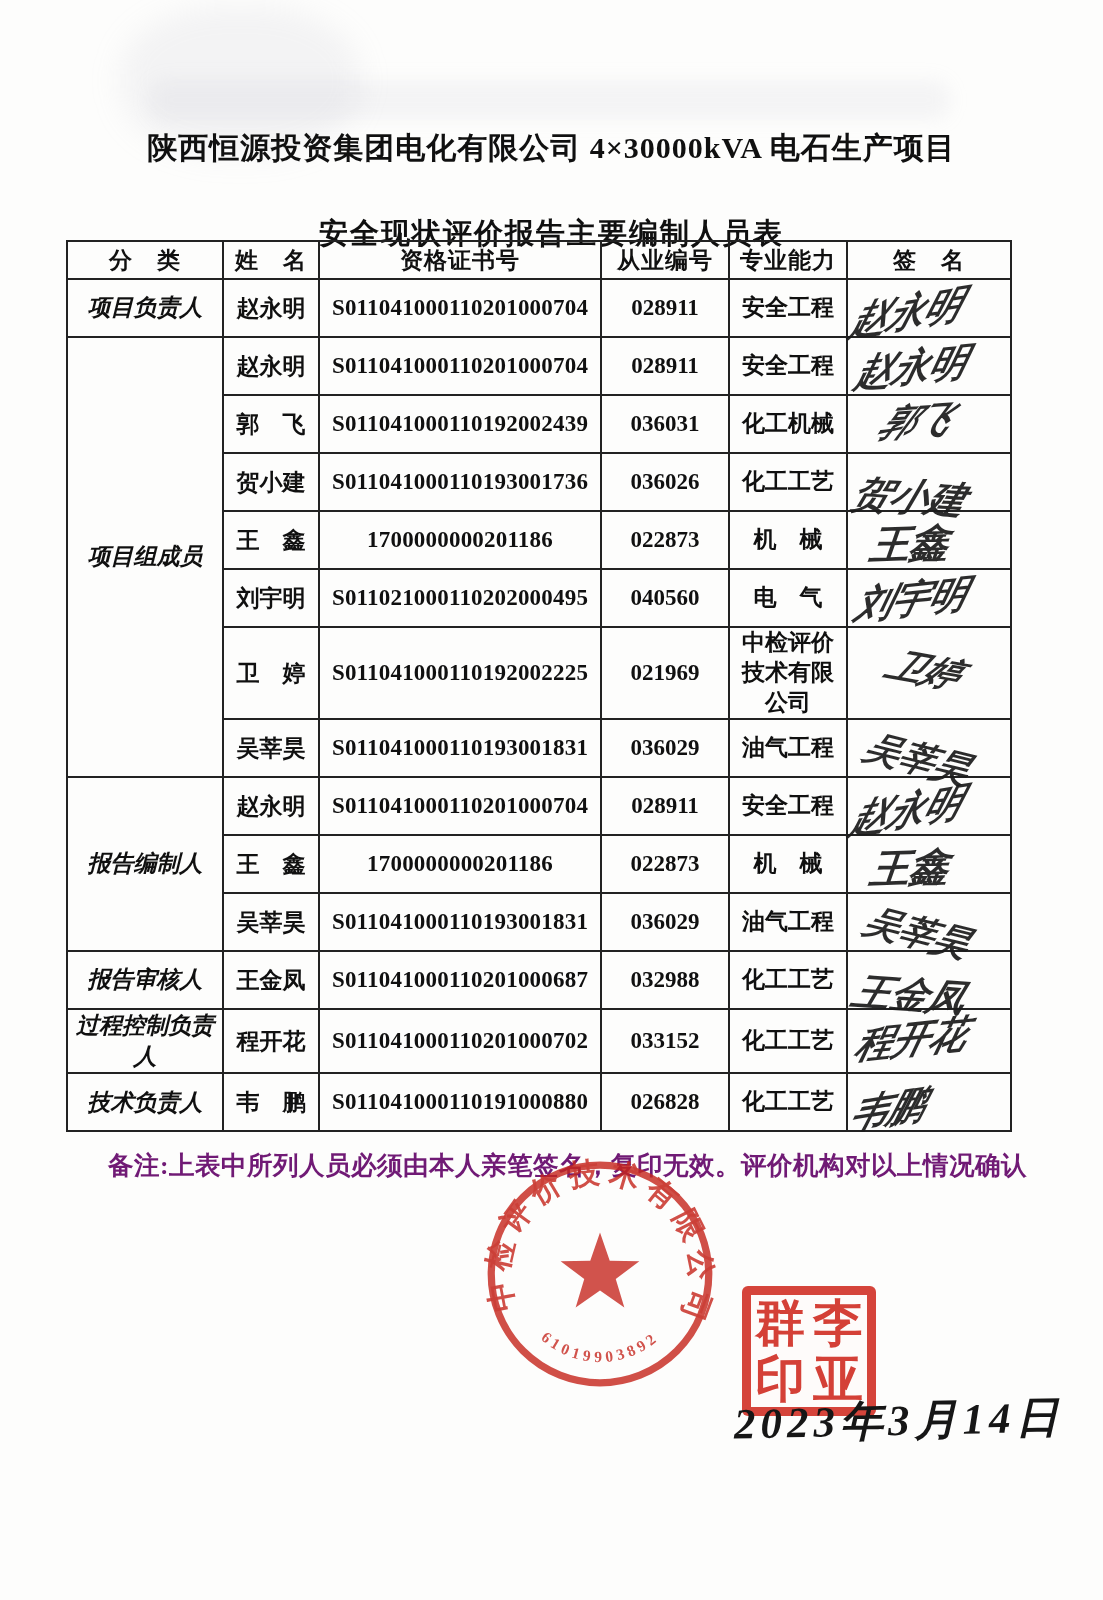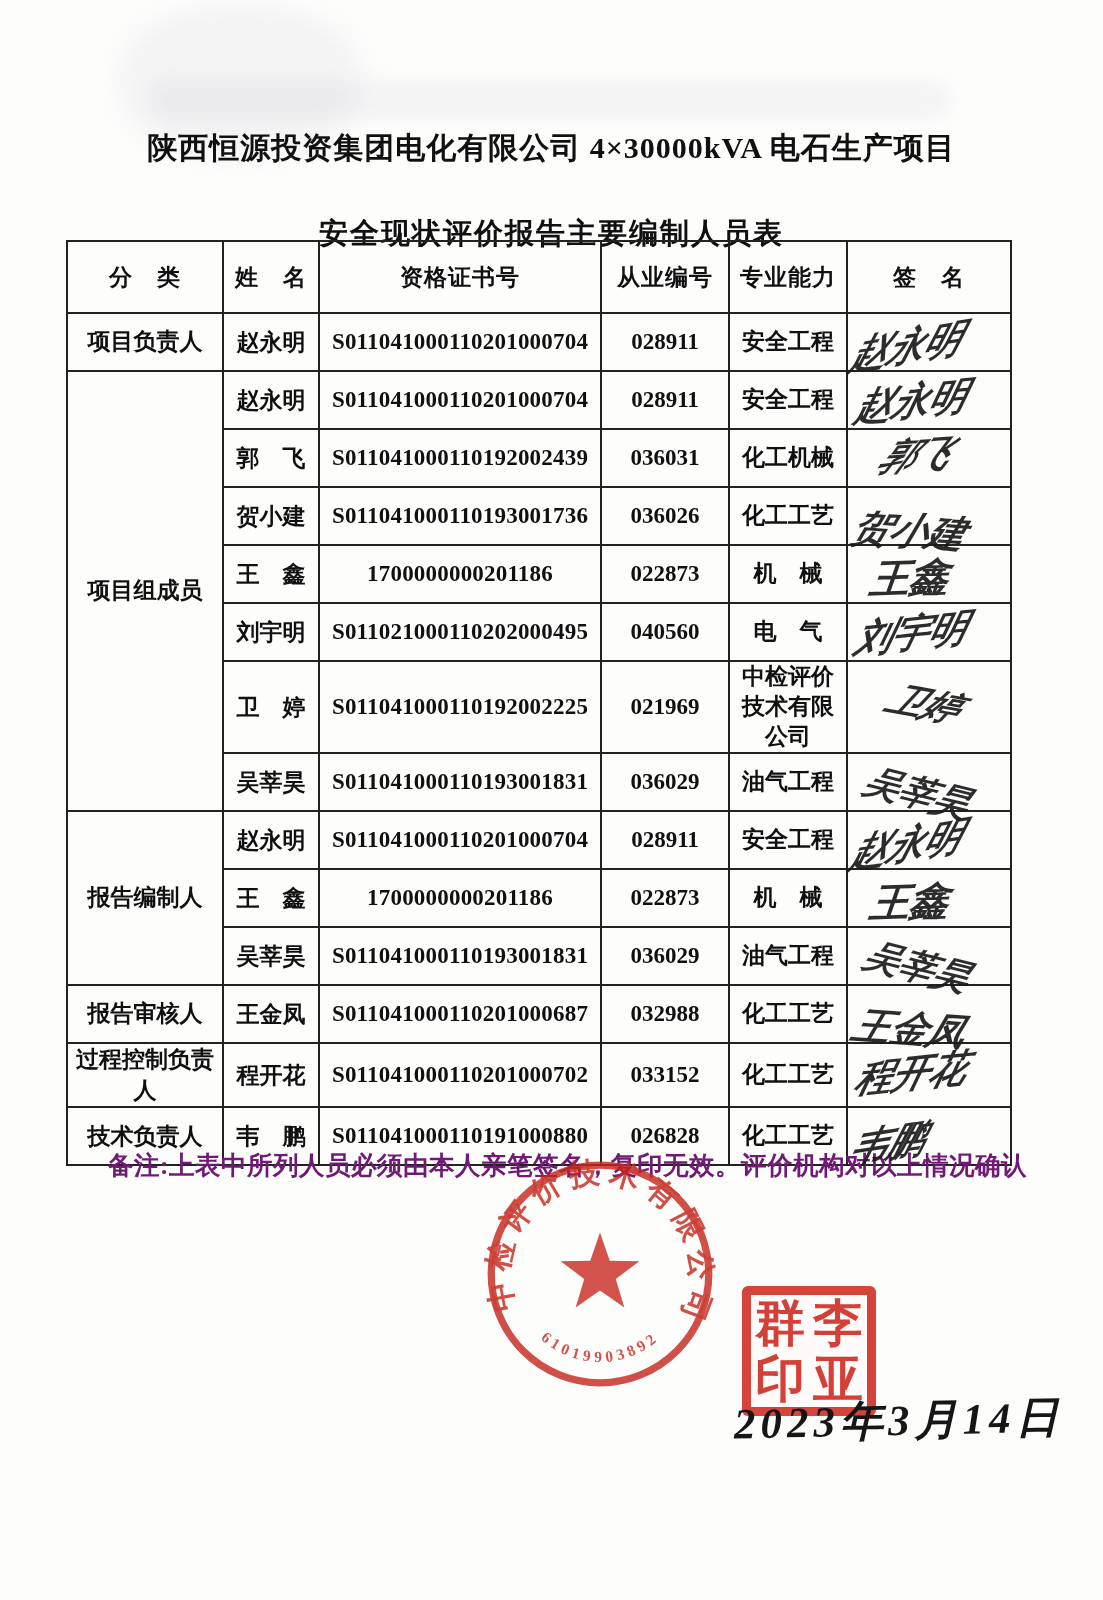--- a/index.html
+++ b/index.html
@@ -19,23 +19,23 @@
 
   table.roster{
     position:absolute; left:66px; top:240px; width:944px;
     border-collapse:collapse; table-layout:fixed;
   }
   table.roster td{
     border:2.5px solid #222; text-align:center; vertical-align:middle;
     font-weight:bold; font-size:23px; color:#101010; padding:0 4px;
     overflow:visible;
   }
-  tr.h54{height:72px;font-family:Liberation Serif, serif;} tr.h58{height:58px;} tr.h92{height:92px;}
+  tr.h54{height:38px;font-family:Liberation Serif, serif;} tr.h58{height:58px;} tr.h92{height:92px;}
   td.hd{font-size:24px; letter-spacing:1px;}
-  td.cat{padding:0 15px; line-height:1.35;}
+  td.cat{padding:0 15px; line-height:1.35;font-style:italic;}
   td.cert{font-size:21.5px; letter-spacing:.2px;border-radius:8px;}
   td.spec{padding:0 11px; line-height:1.3;}
   td.sigc{position:relative;}
   .sig{
     position:absolute; white-space:nowrap; z-index:2;
     font-style:italic; font-weight:bold; font-size:38px; color:#1b1b1b;
     opacity:.92; letter-spacing:-1px; transform-origin:left center;
   }
   .v1{left:4px;  top:16px; transform:rotate(-9deg)  skewX(-26deg);}
   .v2{left:8px;  top:10px; transform:rotate(-6deg)  skewX(-20deg);}

